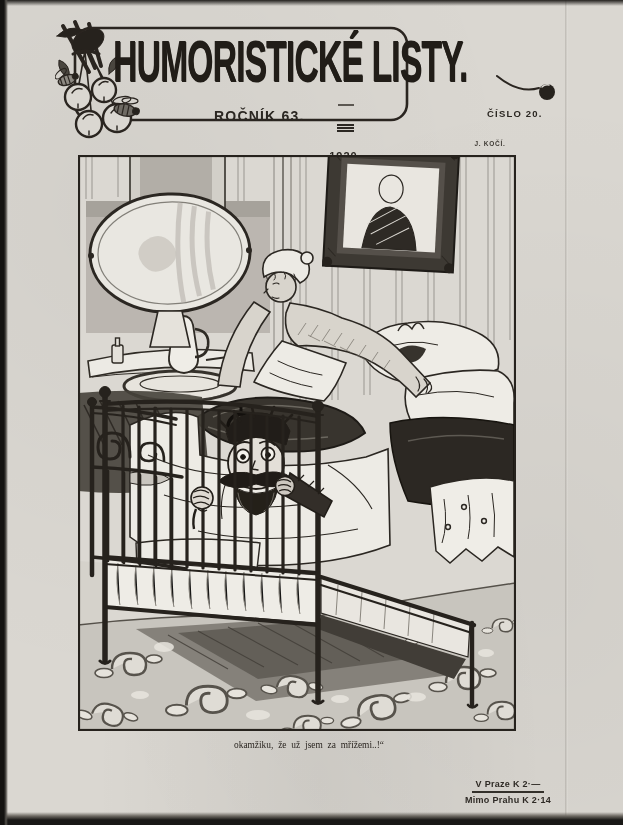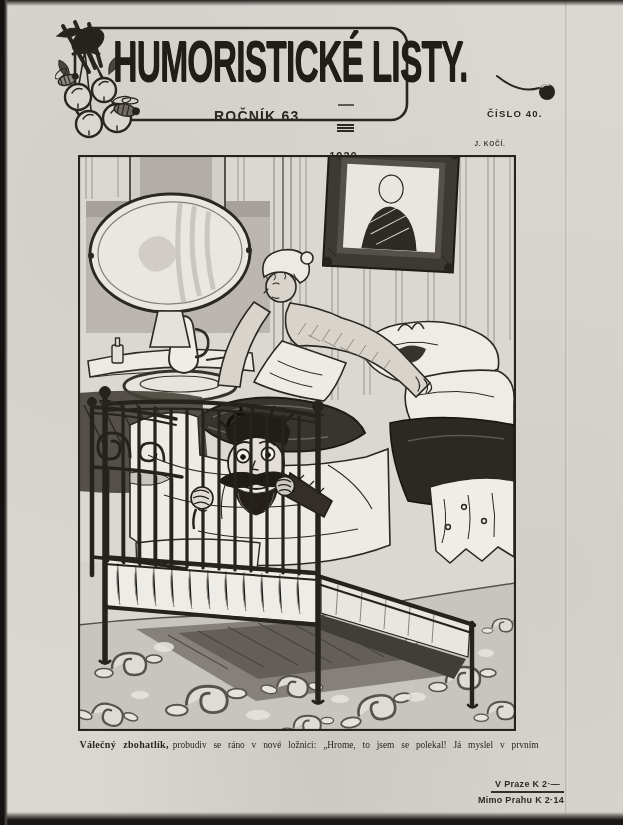--- a/index.html
+++ b/index.html
@@ -33,21 +33,21 @@
   #year-label{font-size:11px;font-weight:bold;letter-spacing:1px;color:#2b2722;}
   .rule-dash{width:16px;height:2px;background:#5c5852;}
   .rule-triple{width:17px;height:8px;background:repeating-linear-gradient(to bottom,#2b2722 0 1.6px,transparent 1.6px 3.2px);}
   #artist-credit{left:460px;top:140px;width:60px;text-align:center;font-size:6.5px;font-weight:bold;letter-spacing:.7px;color:#3d3933;}
   
   #caption{left:66px;top:739px;width:486px;text-align:center;font-family:"Liberation Serif", serif;font-size:9.4px;line-height:12.5px;color:#2a2520;}
   #caption .lead{font-weight:bold;font-size:10px;margin-right:4px;letter-spacing:.3px;}
   #caption .l1{word-spacing:4.5px;}
   #caption .l2{word-spacing:2.5px;}
   
-  #pricing-box{left:452px;top:779px;width:112px;text-align:right;font-size:9px;font-weight:bold;color:#2e2a25;letter-spacing:.3px;}
+  #pricing-box{left:452px;top:779px;width:112px;text-align:center;font-size:9px;font-weight:bold;color:#2e2a25;letter-spacing:.3px;}
   #price-prague{display:inline-block;padding:0 4px 2px 4px;border-bottom:2px solid #33302a;}
   #price-outside{margin-top:2px;}
 </style>
 </head>
 <body>
 
 <div id="page">
 
   <svg class="abs" style="left:55px;top:14px;" width="510" height="132" viewBox="0 0 510 132">
     <g stroke="#2a2520" fill="none" stroke-linecap="round">
@@ -97,21 +97,21 @@
   <div class="abs" id="masthead-title">HUMORISTICKÉ LISTY.</div>
 
   <div class="abs" id="volume-label">ROČNÍK 63.</div>
   <div class="abs" id="year-group">
     <span class="rule-dash"></span>
     <span class="rule-triple"></span>
     <span id="year-label">1920.</span>
     <span class="rule-triple"></span>
     <span class="rule-dash"></span>
   </div>
-  <div class="abs" id="issue-label">ČÍSLO 40.</div>
+  <div class="abs" id="issue-label">ČÍSLO 20.</div>
   <div class="abs" id="artist-credit">J. KOČÍ.</div>
 
   <svg class="abs" style="left:78px;top:155px;" width="438" height="576" viewBox="0 0 438 576">
     <rect x="0" y="0" width="438" height="576" fill="#dbd8d2"></rect>
 
     <g stroke="#5b5750" stroke-width="1" opacity="0.5">
       <path d="M222,0 V250 M228,0 V250 M254,0 V245 M260,0 V245 M286,0 V240 M292,0 V240 M318,0 V210 M324,0 V210 M350,0 V200 M356,0 V200 M382,0 V195 M388,0 V195 M410,0 V190 M416,0 V190 M432,0 V185"></path>
       <path d="M8,0 V44 M14,0 V44 M160,0 V46 M166,0 V46 M40,0 V42"></path>
     </g>
 
@@ -343,21 +343,21 @@
       <path d="M200,326 q7,-3 13,1 M200,331 q7,-3 13,1 M201,336 q7,-3 12,1" fill="none" stroke-width="1.2"></path>
       <circle cx="124" cy="343" r="11" fill="#ded9d1"></circle>
       <path d="M116,337 q8,-4 15,1 M115,343 q8,-4 16,1 M116,349 q8,-4 15,1 M120,354 q5,4 9,1" fill="none" stroke-width="1.2"></path>
       <path d="M118,354 q-4,10 -2,20" fill="none" stroke-width="2.4"></path>
     </g>
 
     <rect x="1" y="1" width="436" height="574" fill="none" stroke="#26221d" stroke-width="2.2"></rect>
   </svg>
 
   <div class="abs" id="caption">
-    <div class="l1"><span class="lead">Válečný zbohatlík,</span><span>probudiv se ráno v nové ložnici: „Hrome, to jsem se polekal! Já myslel v prvním</span></div>
+    <div class="l2">okamžiku, že už jsem za mřížemi..!“</div>
   </div>
 
   <div class="abs" id="pricing-box">
     <div><span id="price-prague">V Praze K 2·—</span></div>
     <div id="price-outside">Mimo Prahu K 2·14</div>
   </div>
 
   <div class="abs" id="fold-line"></div>
   <div class="abs" id="edge-top"></div>
   <div class="abs" id="edge-bottom"></div>

